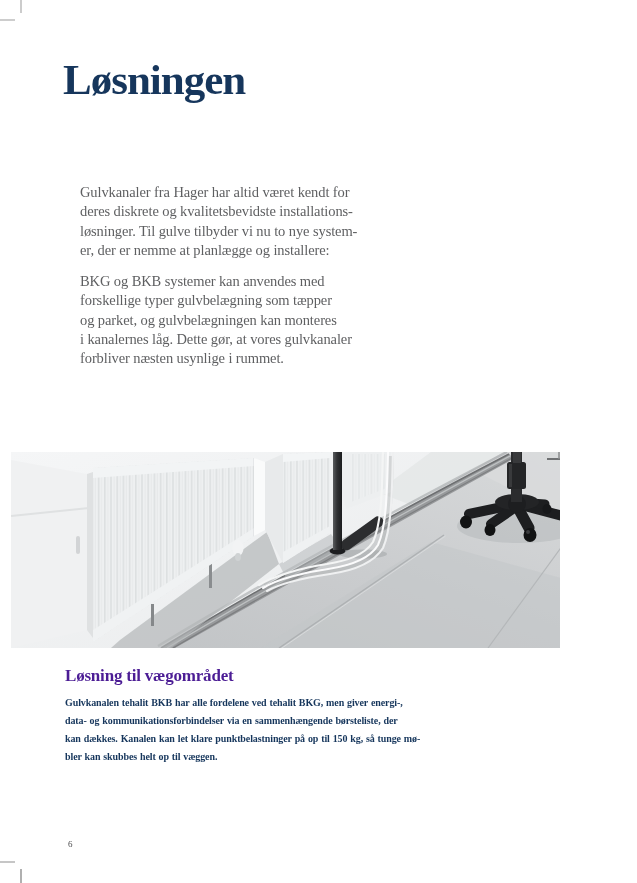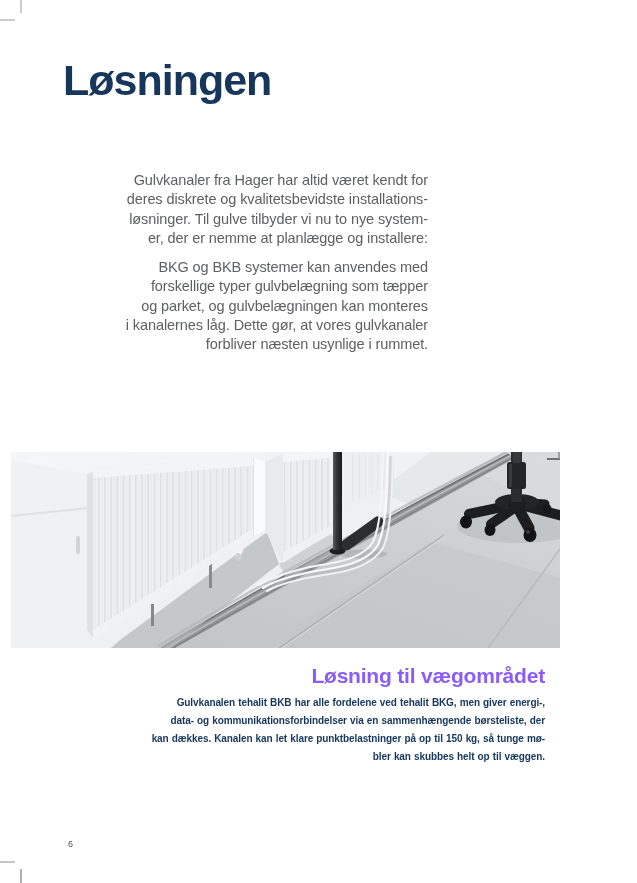--- a/index.html
+++ b/index.html
@@ -1,46 +1,46 @@
 <!DOCTYPE html>
 <html><head>
 <meta charset="utf-8">
 <style>
   html,body{margin:0;padding:0;background:#fff;}
   .page{
     position:relative;width:560px;height:883px;background:#ffffff;
-    overflow:hidden;font-family:Liberation Sans, sans-serif;text-align:right;
+    overflow:hidden;font-family:Liberation Serif, serif;
   }
   
   .crop{position:absolute;}
   .cm-tl-h{left:0;top:19px;width:15px;height:2px;background:#cdcdcd;}
   .cm-tl-v{left:20px;top:0;width:2px;height:13px;background:#cccccc;}
   .cm-tr-v{left:615px;top:0;width:2px;height:14px;background:#7c7c7c;}
   .cm-tr-h{left:622px;top:19px;width:15px;height:2px;background:#d2d2d2;}
   .cm-bl-h{left:0;top:861px;width:15px;height:2px;background:#c6c6c6;}
   .cm-bl-v{left:20px;top:869px;width:2px;height:14px;background:#b0b0b0;}
   .cm-br-h{left:622px;top:861px;width:15px;height:2px;background:#d2d2d2;}
   .cm-br-v{left:615px;top:869px;width:2px;height:14px;background:#7c7c7c;}
 
   .title{position:absolute;left:63px;top:56px;margin:0;font-weight:bold;letter-spacing:-1px;}
   .title span{display:block;font-size:43px;line-height:48px;}
   .title .t1{color:#16365c;}
   .title .t2{color:#29abe2;}
 
   .intro{position:absolute;left:68px;top:171px;width:360px;color:#5e5f61;
     font-size:14.5px;line-height:19.3px;letter-spacing:-0.1px;}
-  .intro p{margin:0;white-space:pre-line;}
+  .intro p{margin:12px;white-space:pre-line;}
   .intro p.bullets{margin-top:17px;}
   .intro p.para2{margin-top:10px;}
 
   .photo{position:absolute;left:11px;top:452px;width:564px;height:196px;margin:0;}
   .photo svg{display:block;}
 
   .callout{position:absolute;left:65px;top:666px;width:480px;}
-  .callout h2{margin:0;font-size:21px;line-height:20px;font-weight:bold;color:#8b5cf6;letter-spacing:-0.2px;}
+  .callout h2{margin:0;font-size:17px;line-height:20px;font-weight:bold;color:#4c1d95;letter-spacing:-0.2px;}
   .callout p{margin:8px 0 0 0;font-size:10px;line-height:18px;font-weight:bold;color:#16365c;
     letter-spacing:-0.1px;word-spacing:0.5px;white-space:pre-line;}
 
   .page-number{position:absolute;left:68px;top:839px;font-size:9px;color:#4a4a4c;}
 </style>
 </head>
 <body>
 
 <div class="page">
 

